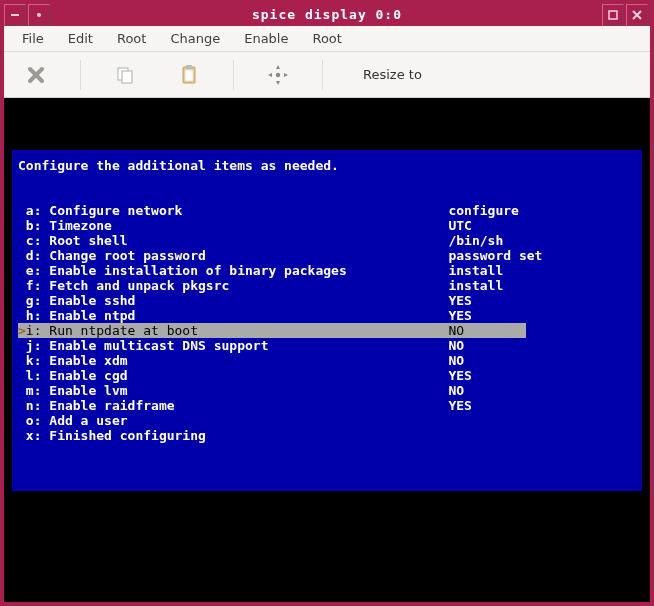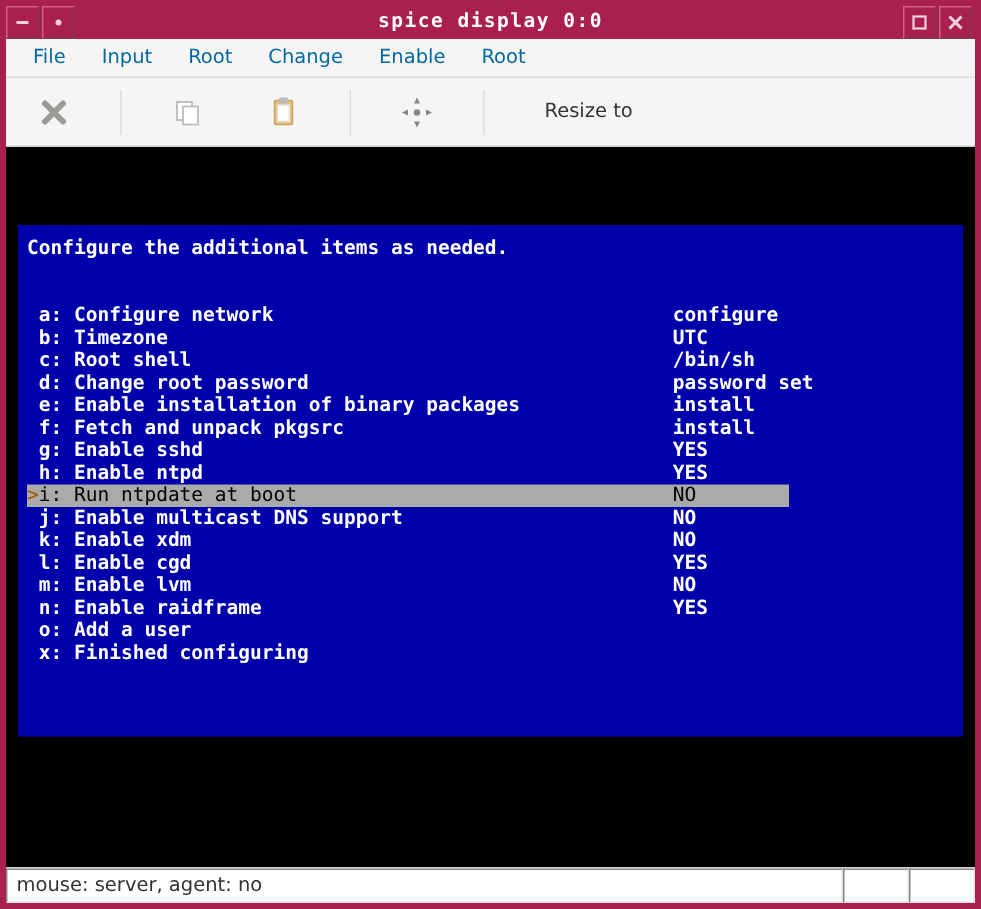--- a/index.html
+++ b/index.html
@@ -47,21 +47,21 @@
   }
   .menubar {
     height: 26px;
     background: #f6f5f4;
     border-bottom: 1px solid #ddd;
     display: flex;
     align-items: center;
     padding: 0 8px;
     gap: 4px;
     font-size: 13px;
-    color: #0369a1;
+    color: #404040;
   }
   .menu-item { padding: 3px 10px; }
   .toolbar {
     height: 46px;
     background: #f6f5f4;
     border-bottom: 1px solid #d0d0d0;
     display: flex;
     align-items: center;
     padding: 0 8px;
     gap: 16px;
@@ -156,21 +156,21 @@
     <div class="tb-btn">
       <svg width="10" height="10" viewBox="0 0 10 10">
         <line x1="1" y1="1" x2="9" y2="9" stroke="#f0d0e0" stroke-width="2"></line>
         <line x1="9" y1="1" x2="1" y2="9" stroke="#f0d0e0" stroke-width="2"></line>
       </svg>
     </div>
   </div>
 
   <div class="menubar">
     <span class="menu-item">File</span>
-    <span class="menu-item">Input</span>
+    <span class="menu-item">Edit</span>
     <span class="menu-item">Root</span>
     <span class="menu-item">Change</span>
     <span class="menu-item">Enable</span>
     <span class="menu-item">Root</span>
   </div>
 
   <div class="toolbar">
     <div class="tool-btn">
       <svg width="20" height="20" viewBox="0 0 20 20">
         <line x1="4" y1="4" x2="16" y2="16" stroke="#9a9a96" stroke-width="4" stroke-linecap="round"></line>
@@ -221,19 +221,14 @@
 <span class="bold"> j: Enable multicast DNS support                       NO</span>
 <span class="bold"> k: Enable xdm                                         NO</span>
 <span class="bold"> l: Enable cgd                                         YES</span>
 <span class="bold"> m: Enable lvm                                         NO</span>
 <span class="bold"> n: Enable raidframe                                   YES</span>
 <span class="bold"> o: Add a user                                         </span>
 <span class="bold"> x: Finished configuring                               </span>
 </div>
   </div>
 
-  <div class="statusbar">
-    <div class="cell main">mouse: server, agent:  no</div>
-    <div class="cell small"></div>
-    <div class="cell small"></div>
-  </div>
 
 </div>
 
 </body></html>

